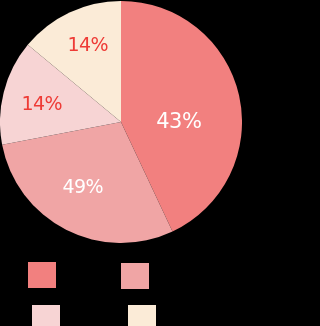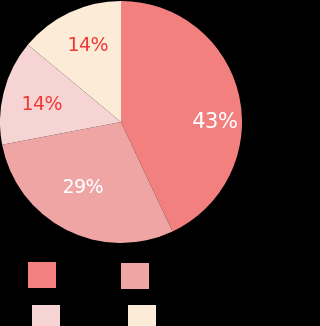--- a/index.html
+++ b/index.html
@@ -71,26 +71,26 @@
   <div id="chart-area">
     <svg id="pie-svg" width="242" height="250" viewBox="0 0 242 250">
       <g id="pie-slices">
           <path d="M 121 122 L 121.00000000000001 1 A 121 121 0 0 1 172.51929427937375 231.48407334838836 Z" fill="#F2807F"></path>
           <path d="M 121 122 L 172.51929427937375 231.48407334838836 A 121 121 0 0 1 2.1432426618286655 144.67313906487266 Z" fill="#F0A5A5"></path>
           <path d="M 121 122 L 2.1432426618286655 144.67313906487266 A 121 121 0 0 1 27.76789762412953 44.87169724040851 Z" fill="#F7D4D4"></path>
           <path d="M 121 122 L 27.76789762412953 44.87169724040851 A 121 121 0 0 1 120.99999999999997 1 Z" fill="#FBEBD7"></path>
         </g>
     </svg>
 
-    <div class="slice-label" style="left: 179px; top: 121px; color: rgb(255, 255, 255); font-size: 21px; margin-left: 36px;">
+    <div class="slice-label" style="left: 179px; top: 121px; color: rgb(255, 255, 255); font-size: 21px;">
       <span class="lbl-num">43</span><span class="lbl-pct">%</span>
     </div>
 
     <div class="slice-label" style="left: 83px; top: 186px; color: rgb(255, 255, 255); font-size: 19px;">
-      <span class="lbl-num">29</span><span class="lbl-pct">%</span>
+      <span class="lbl-num">49</span><span class="lbl-pct">%</span>
     </div>
 
     <div class="slice-label" style="left: 42px; top: 103px; color: rgb(238, 59, 54); font-size: 19px;">
       <span class="lbl-num">14</span><span class="lbl-pct">%</span>
     </div>
 
     <div class="slice-label" style="left: 88px; top: 44px; color: rgb(238, 59, 54); font-size: 19px;">
       <span class="lbl-num">14</span><span class="lbl-pct">%</span>
     </div>
   </div>

